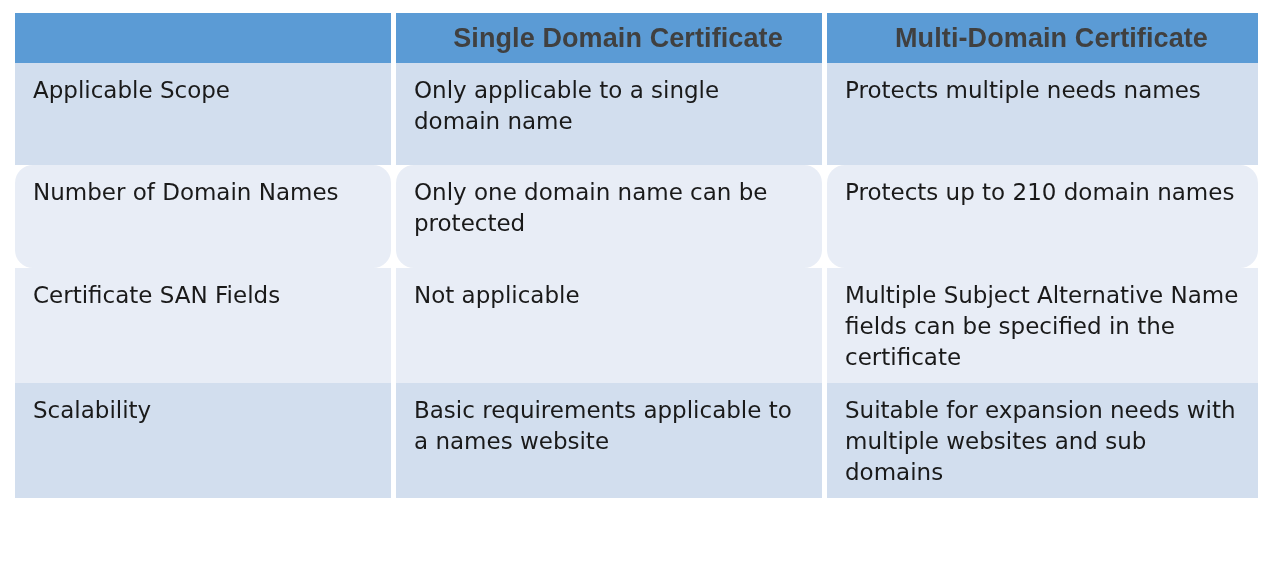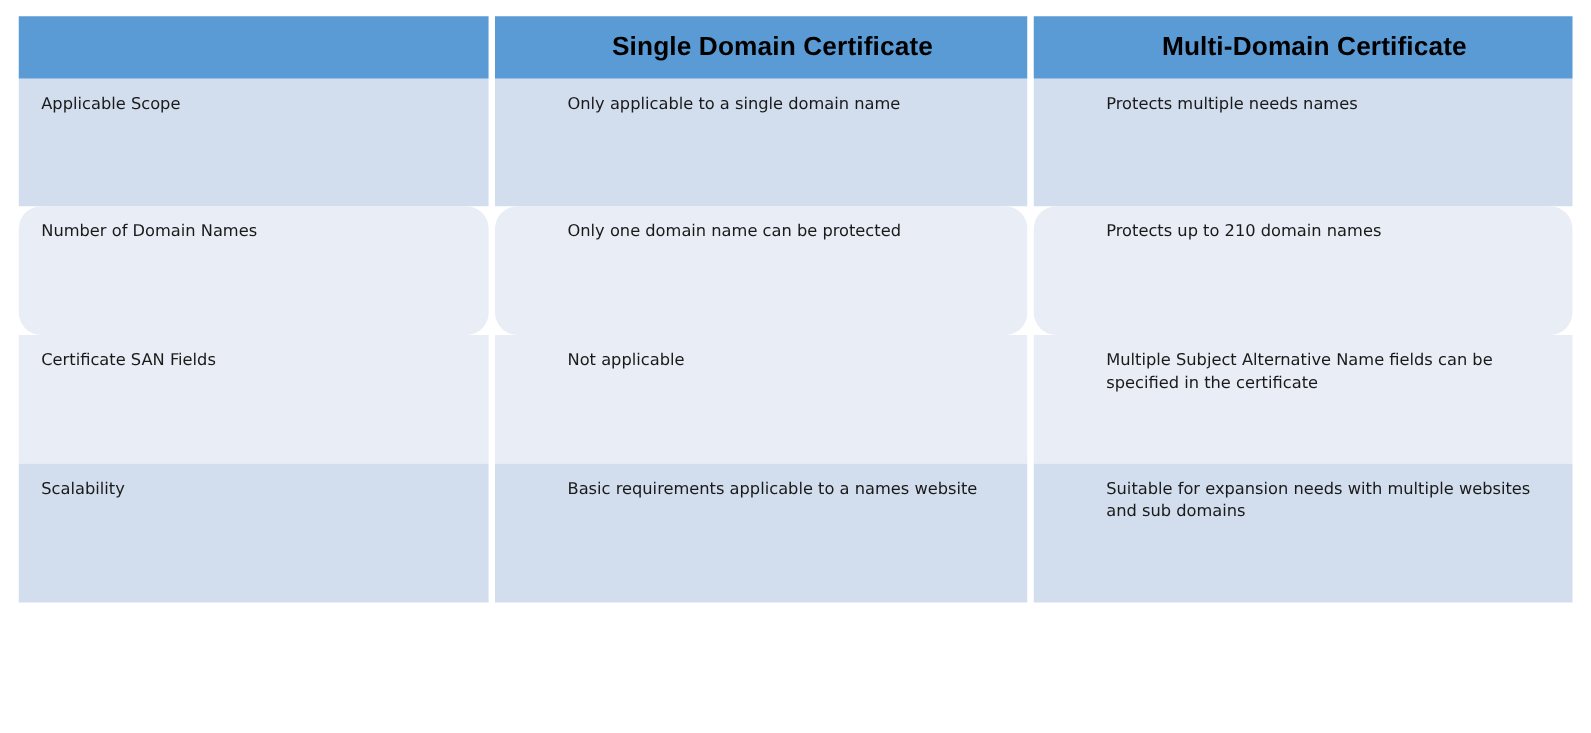--- a/index.html
+++ b/index.html
@@ -29,52 +29,52 @@
   .col-gap      { width: 5px;  }
   .col-single   { width: 426px; }
   .col-multi    { width: 431px; }
 
   
   .hdr-cell {
     background: #5B9BD5;
     height: 50px;
     vertical-align: middle;
     padding: 0 0 0 18px;
-    color: #000000;
-    font-size: 21px;
+    color: #404040;
+    font-size: 27px;
     font-weight: bold;
     letter-spacing: 0.1px;
     font-family: "Liberation Sans", "DejaVu Sans", sans-serif;
   }
   .hdr-cell.empty { padding: 0; }
   .gap-cell {
     background: #ffffff;
     padding: 0;
   }
 
   
   .body-cell {
     vertical-align: top;
     padding: 12px 14px 10px 18px;
-    font-size: 13px;
+    font-size: 23px;
     line-height: 1.35;
     color: #1a1a1a;
     font-weight: 400;
   }
   .row-dark  .body-cell { background: #D2DEEE; }
   .row-light .body-cell { background: #E8EDF6; }
 
   .row-r1 .body-cell { height: 80px;  }
   .row-r2 .body-cell { height: 81px; border-radius: 18px;  }
   .row-r3 .body-cell { height: 118px; }
   .row-r4 .body-cell { height: 81px;  }
   .row-r5 .body-cell { height: 89px;  }
 
   .feature-text { display: block; }
-  .value-text   { display: block; margin-left: 40px; }
+  .value-text   { display: block; }
 </style>
 </head>
 <body>
 
 <table id="comparison-table">
   <colgroup>
     <col class="col-feature">
     <col class="col-gap">
     <col class="col-single">
     <col class="col-gap">

